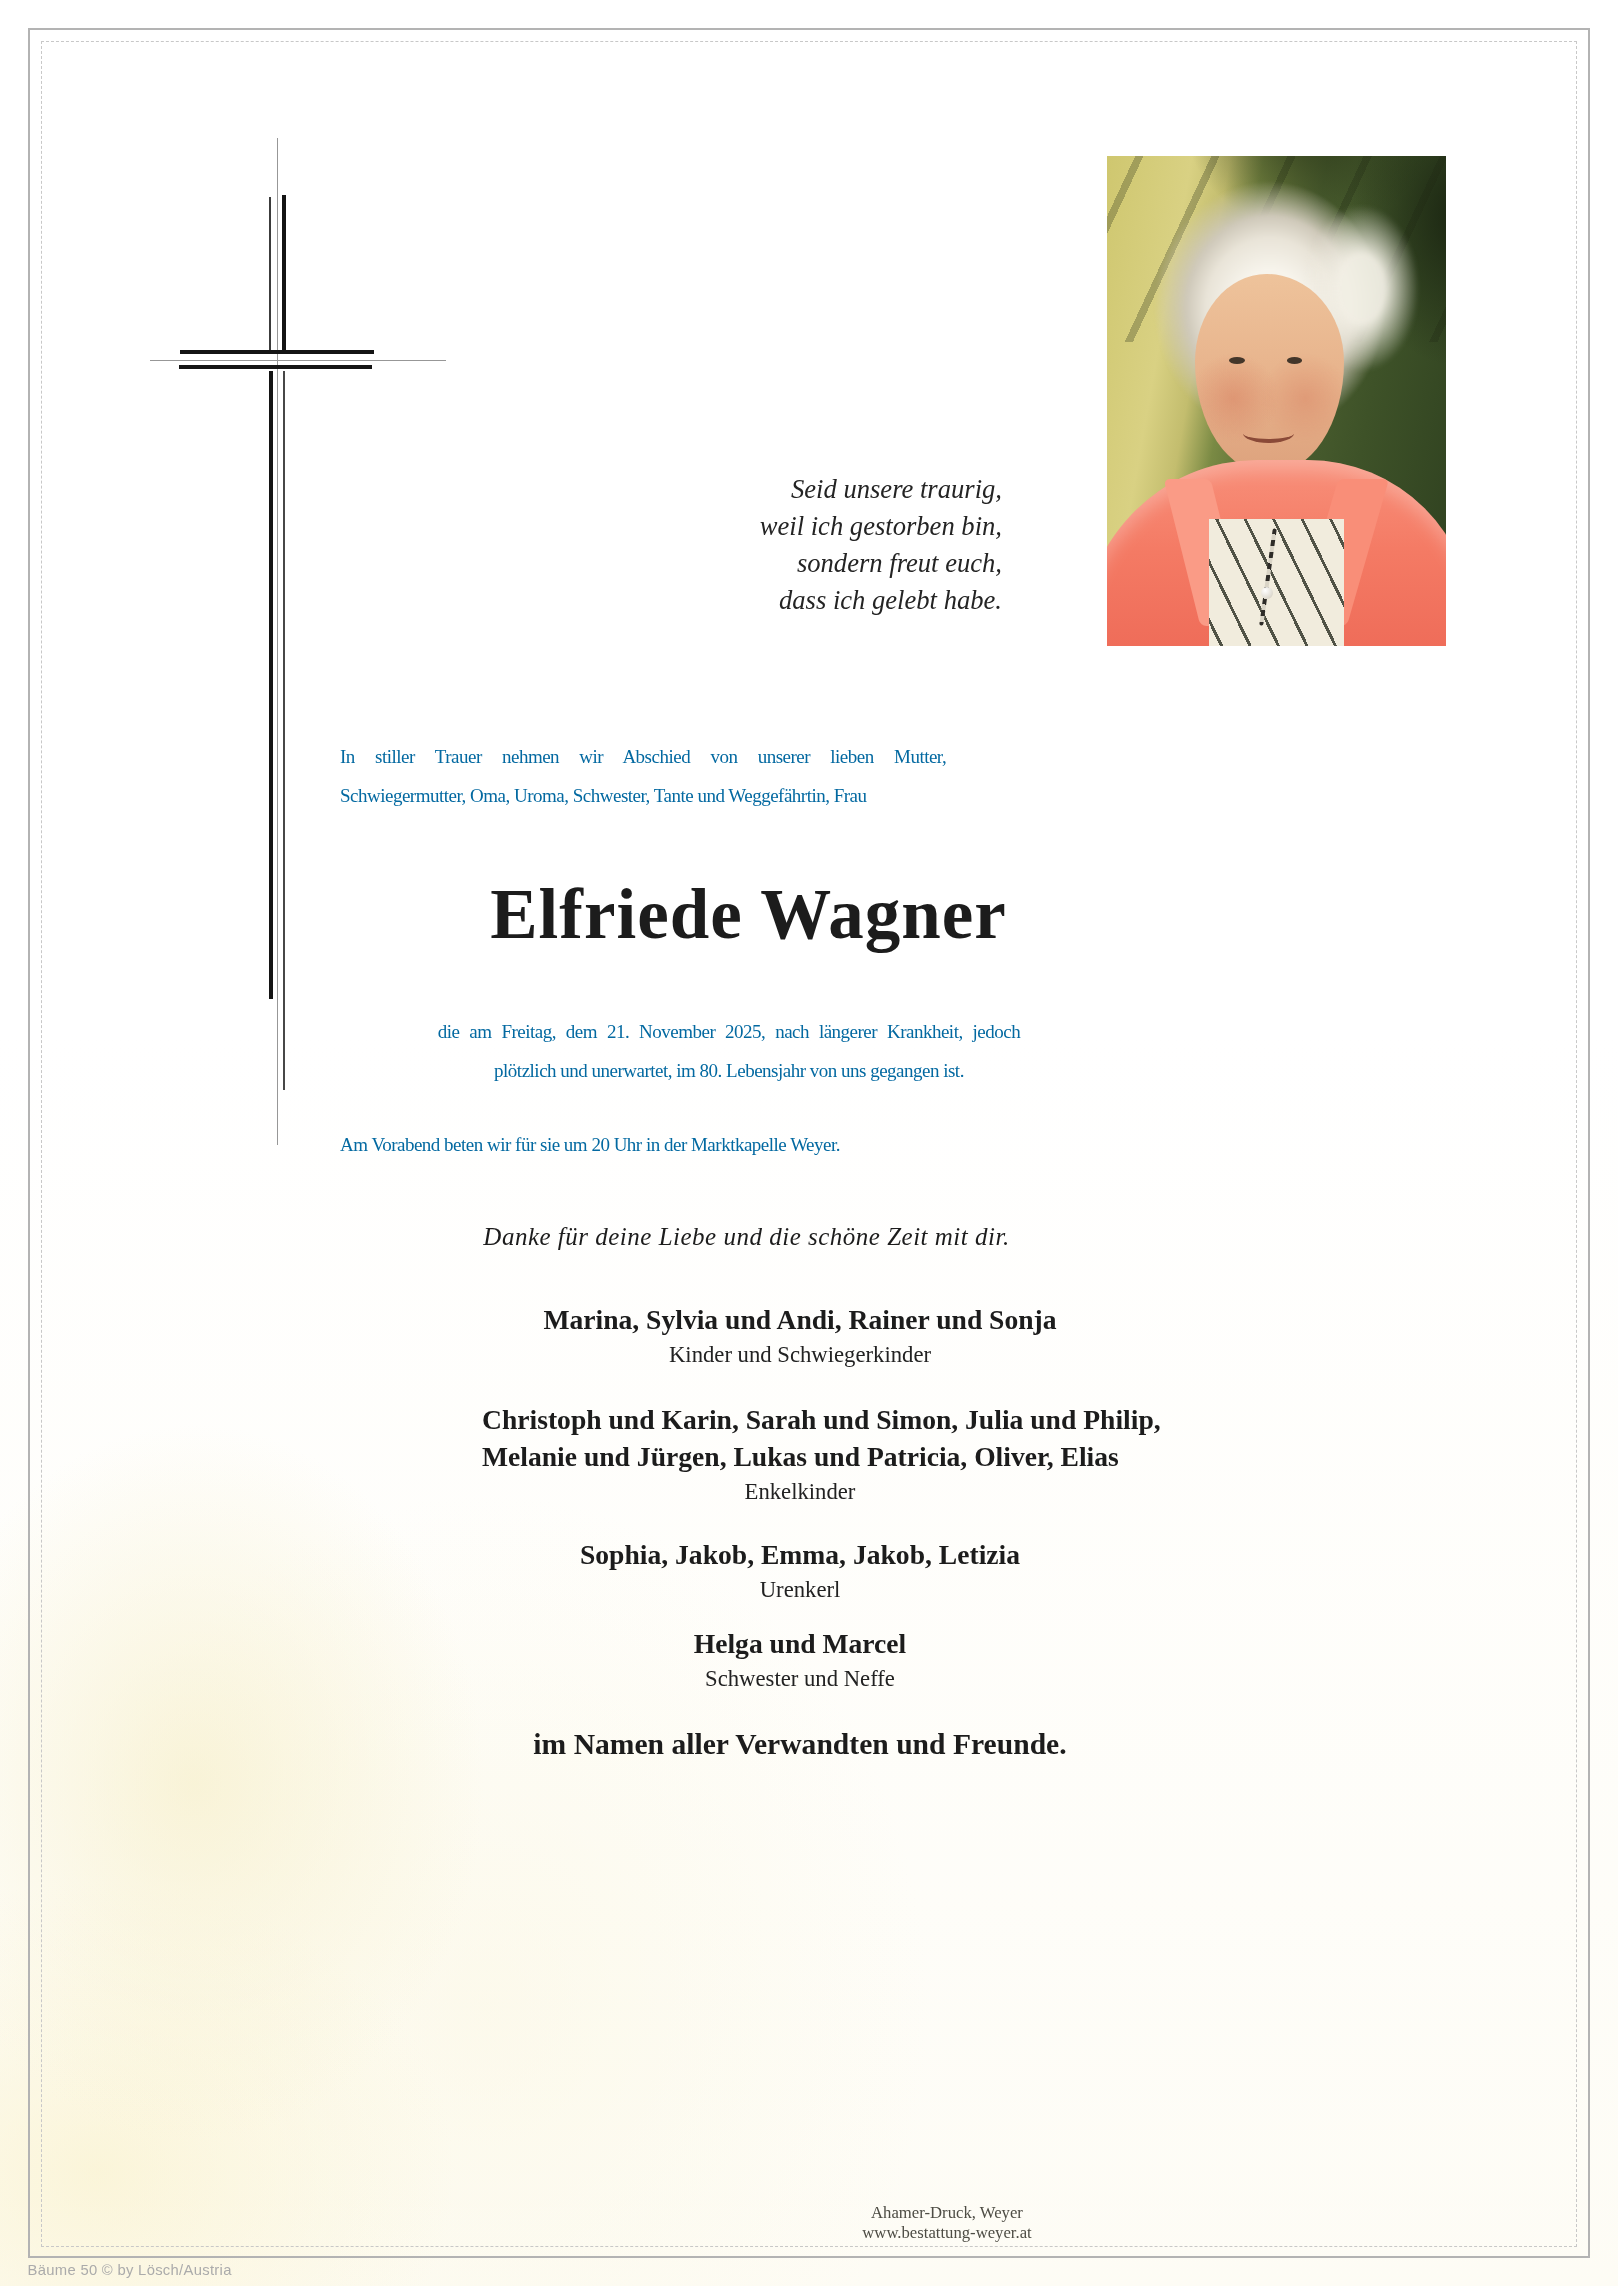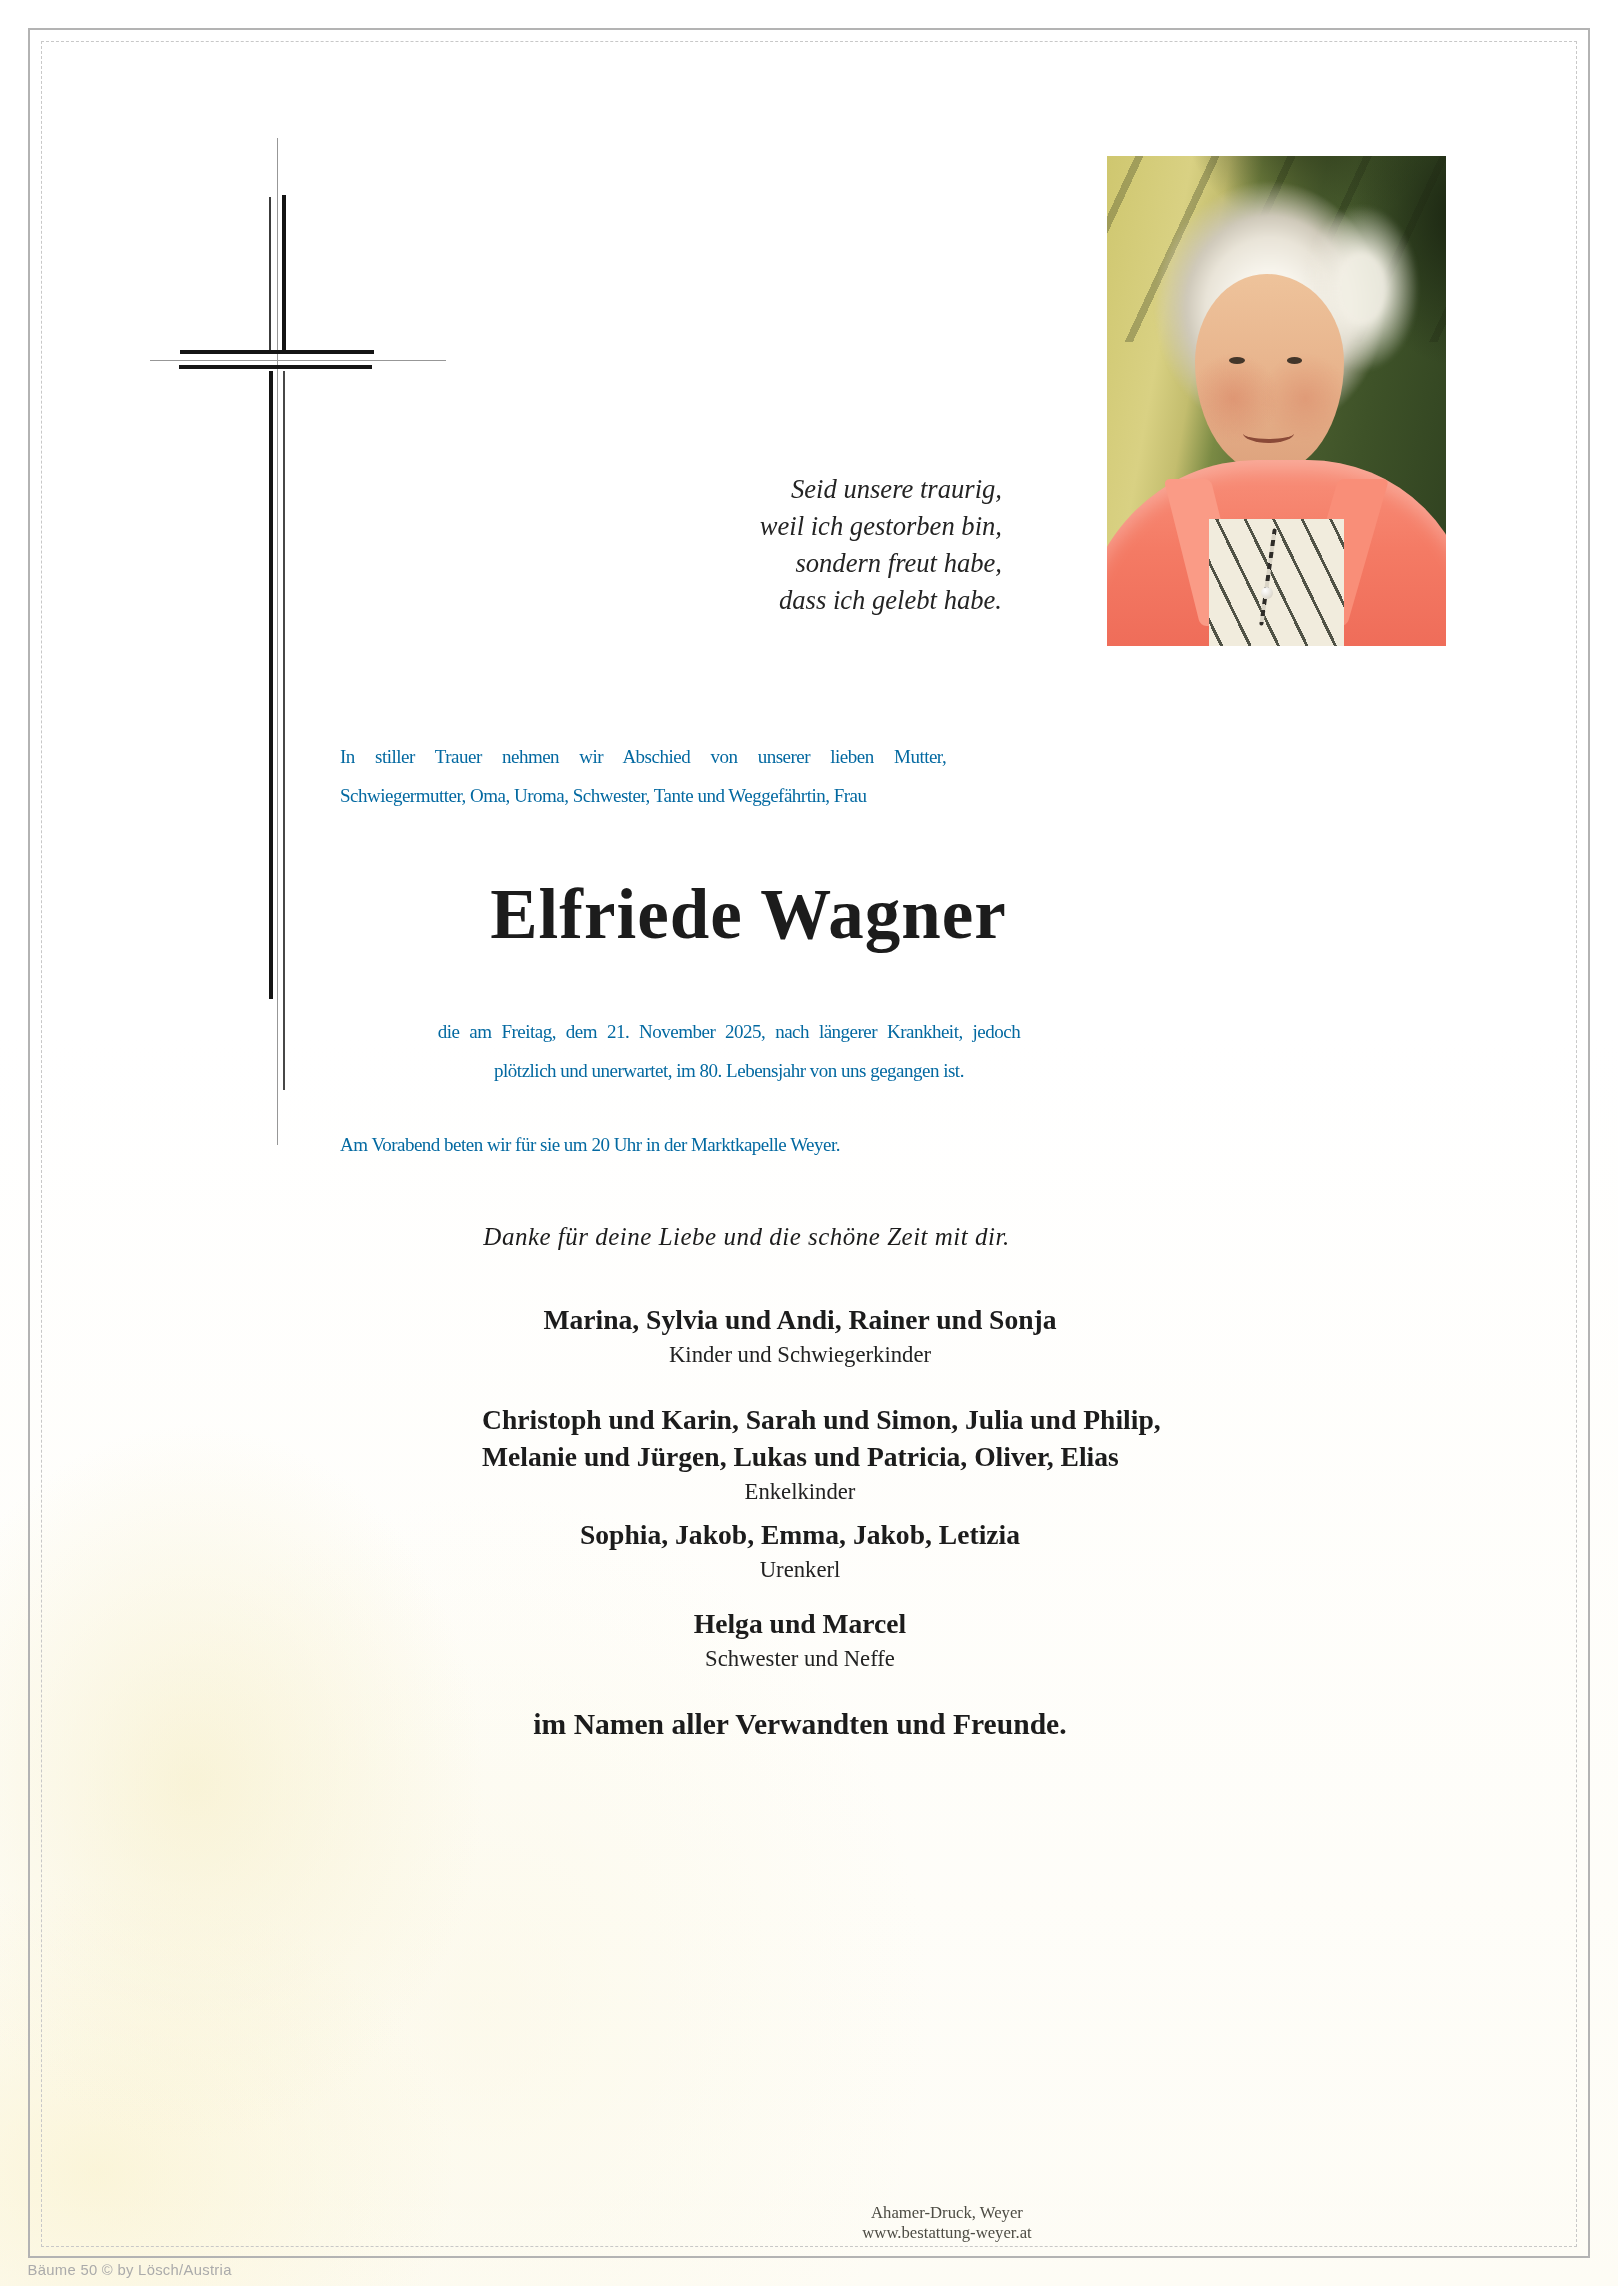--- a/index.html
+++ b/index.html
@@ -110,21 +110,21 @@
   .p-vigil{margin-top:35px;}
   .thanks{
     margin-top:51px;text-align:center;padding-left:35px;
     font-style:italic;font-size:25px;line-height:43px;letter-spacing:0.5px;white-space:nowrap;
   }
   .fam{text-align:center;padding-left:142px;}
   .fam .names{font-weight:bold;font-size:27.6px;line-height:37px;white-space:nowrap;}
   .fam .relation{font-size:22.7px;line-height:33px;white-space:nowrap;color:#222;}
   .fam1{margin-top:43px;}
   .fam2{margin-top:29.6px;}
-  .fam3{margin-top:8px;}
+  .fam3{margin-top:28px;}
   .fam4{margin-top:19.7px;}
   .closing{
     margin-top:29.6px;text-align:center;padding-left:142px;
     font-weight:bold;font-size:29.6px;line-height:39px;white-space:nowrap;
   }
 
   .printer{
     position:absolute;left:947px;top:2203px;transform:translateX(-50%);
     text-align:center;font-size:16.7px;line-height:19.7px;color:#4d4c44;
   }
@@ -164,21 +164,21 @@
   <div class="ph-lapel-l"></div>
   <div class="ph-lapel-r"></div>
   <div class="ph-blouse"></div>
   <div class="ph-necklace"></div>
   <div class="ph-pearl"></div>
 </div>
 
 <div class="quote">
   <div>Seid unsere traurig,</div>
   <div>weil ich gestorben bin,</div>
-  <div>sondern freut habe,</div>
+  <div>sondern freut euch,</div>
   <div>dass ich gelebt habe.</div>
 </div>
 
 <div class="col">
 
   <div class="para">
     <div class="jline" style="word-spacing: 16px;">In stiller Trauer nehmen wir Abschied von unserer lieben Mutter,</div>
     <div class="nline">Schwiegermutter, Oma, Uroma, Schwester, Tante und Weggefährtin, Frau</div>
   </div>
 

